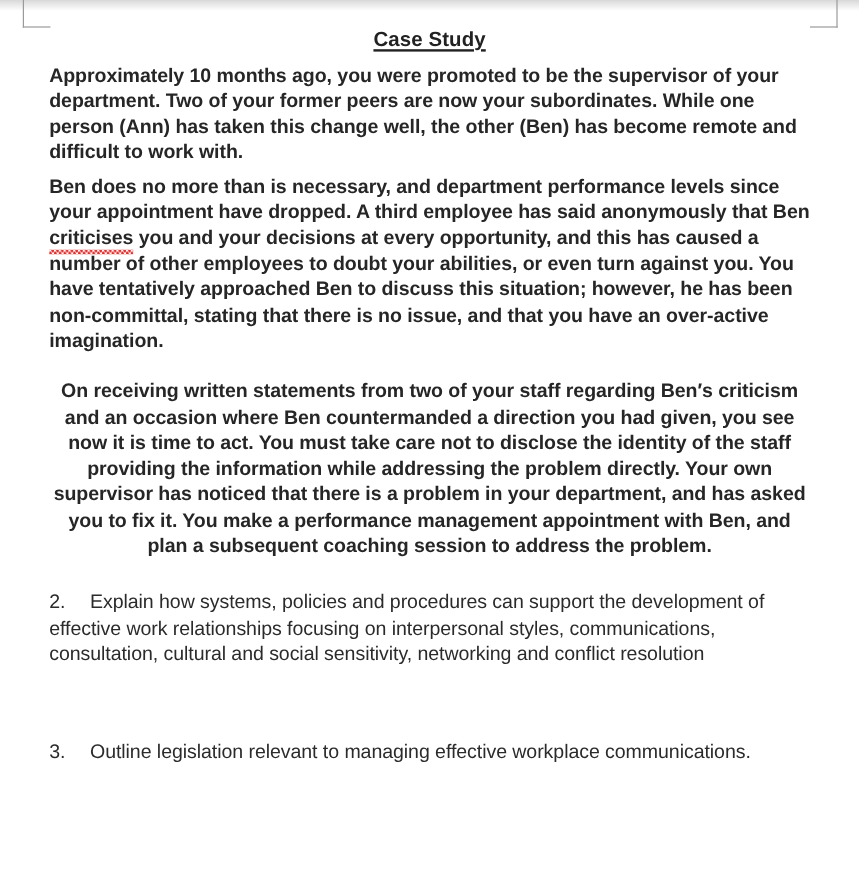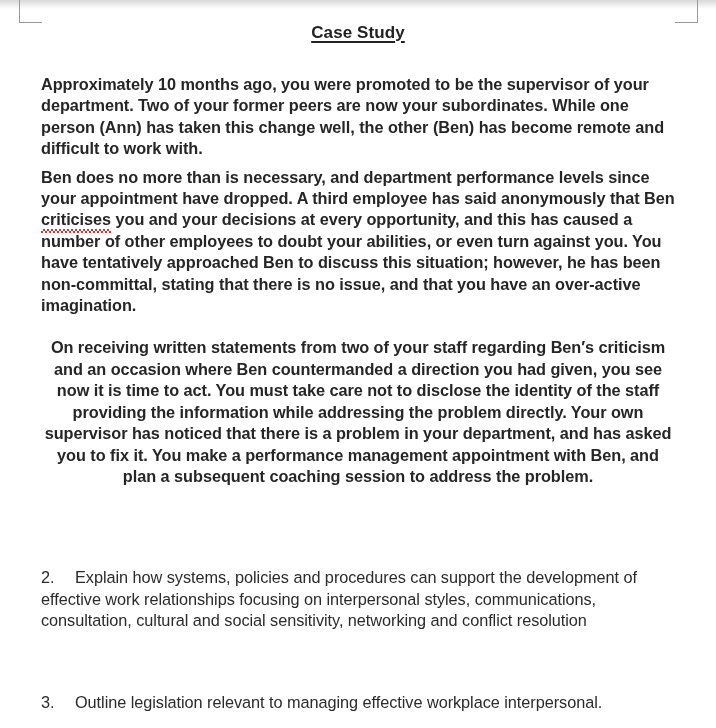--- a/index.html
+++ b/index.html
@@ -67,21 +67,21 @@
 
   .para {
     font-weight: bold;
     font-size: 16.3px;
     line-height: 21.4px;
     color: #262626;
     letter-spacing: -0.05px;
     margin: 0;
     width: 634px;
   }
-  #para-1 { margin-top: 31px; }
+  #para-1 { margin-top: 10px; }
   #para-2 { margin-top: 7px; }
   #para-3 { margin-top: 21px; text-align: center; }
 
   .misspelled {
     position: relative;
     display: inline-block;
   }
   .misspelled::after {
     content: "";
     position: absolute;
@@ -103,21 +103,21 @@
     color: #2b2b2b;
     letter-spacing: -0.05px;
     margin: 0;
     width: 634px;
     display: block;
   }
   .list-item .num {
     display: inline-block;
     width: 34px;
   }
-  #item-2 { margin-top: 80px; }
+  #item-2 { margin-top: 26px; }
   #item-3 { margin-top: 61px; }
 </style>
 </head>
 <body>
 
 <div id="page-top-shadow"></div>
 <div class="margin-marker tl"></div>
 <div class="margin-marker tr"></div>
 
 <div id="doc">
@@ -125,15 +125,15 @@
   <div id="doc-title"><span class="u">Case Study</span></div>
 
   <p class="para" id="para-1">Approximately 10 months ago, you were promoted to be the supervisor of your department. Two of your former peers are now your subordinates. While one person (Ann) has taken this change well, the other (Ben) has become remote and difficult to work with.</p>
 
   <p class="para" id="para-2"><span>Ben does no more than is necessary, and department performance levels since your appointment have dropped. A third employee has said anonymously that Ben </span><span class="misspelled">criticises</span><span> you and your decisions at every opportunity, and this has caused a number of other employees to doubt your abilities, or even turn against you. You have tentatively approached Ben to discuss this situation; however, he has been non-committal, stating that there is no issue, and that you have an over-active imagination.</span></p>
 
   <p class="para" id="para-3">On receiving written statements from two of your staff regarding Ben′s criticism and an occasion where Ben countermanded a direction you had given, you see now it is time to act. You must take care not to disclose the identity of the staff providing the information while addressing the problem directly. Your own supervisor has noticed that there is a problem in your department, and has asked you to fix it. You make a performance management appointment with Ben, and plan a subsequent coaching session to address the problem.</p>
 
   <p class="list-item" id="item-2"><span class="num">2.</span><span>Explain how systems, policies and procedures can support the development of effective work relationships focusing on interpersonal styles, communications, consultation, cultural and social sensitivity, networking and conflict resolution</span></p>
 
-  <p class="list-item" id="item-3"><span class="num">3.</span><span>Outline legislation relevant to managing effective workplace interpersonal.</span></p>
+  <p class="list-item" id="item-3"><span class="num">3.</span><span>Outline legislation relevant to managing effective workplace communications.</span></p>
 
 </div>
 
 </body></html>

